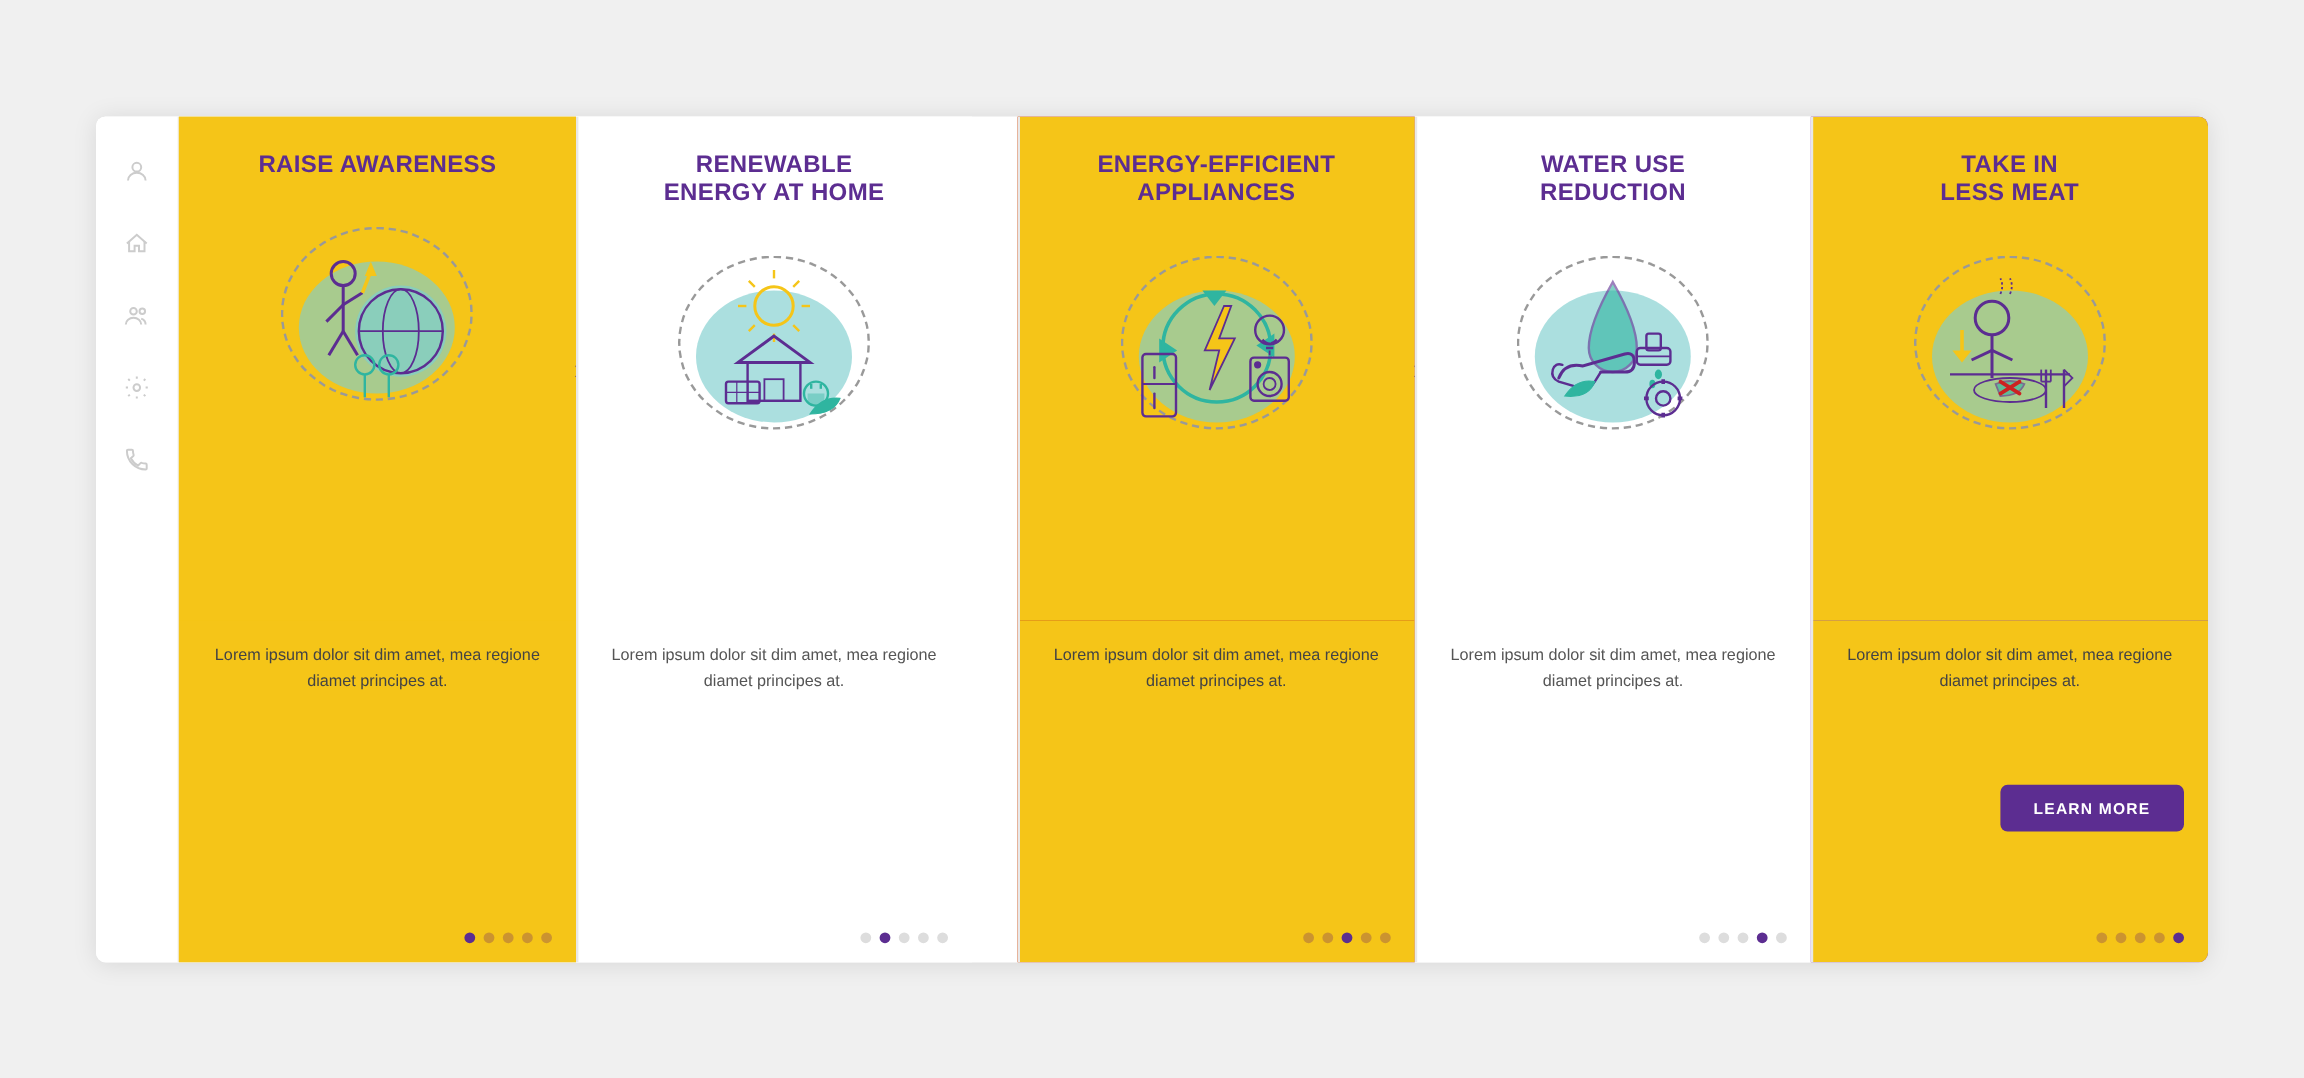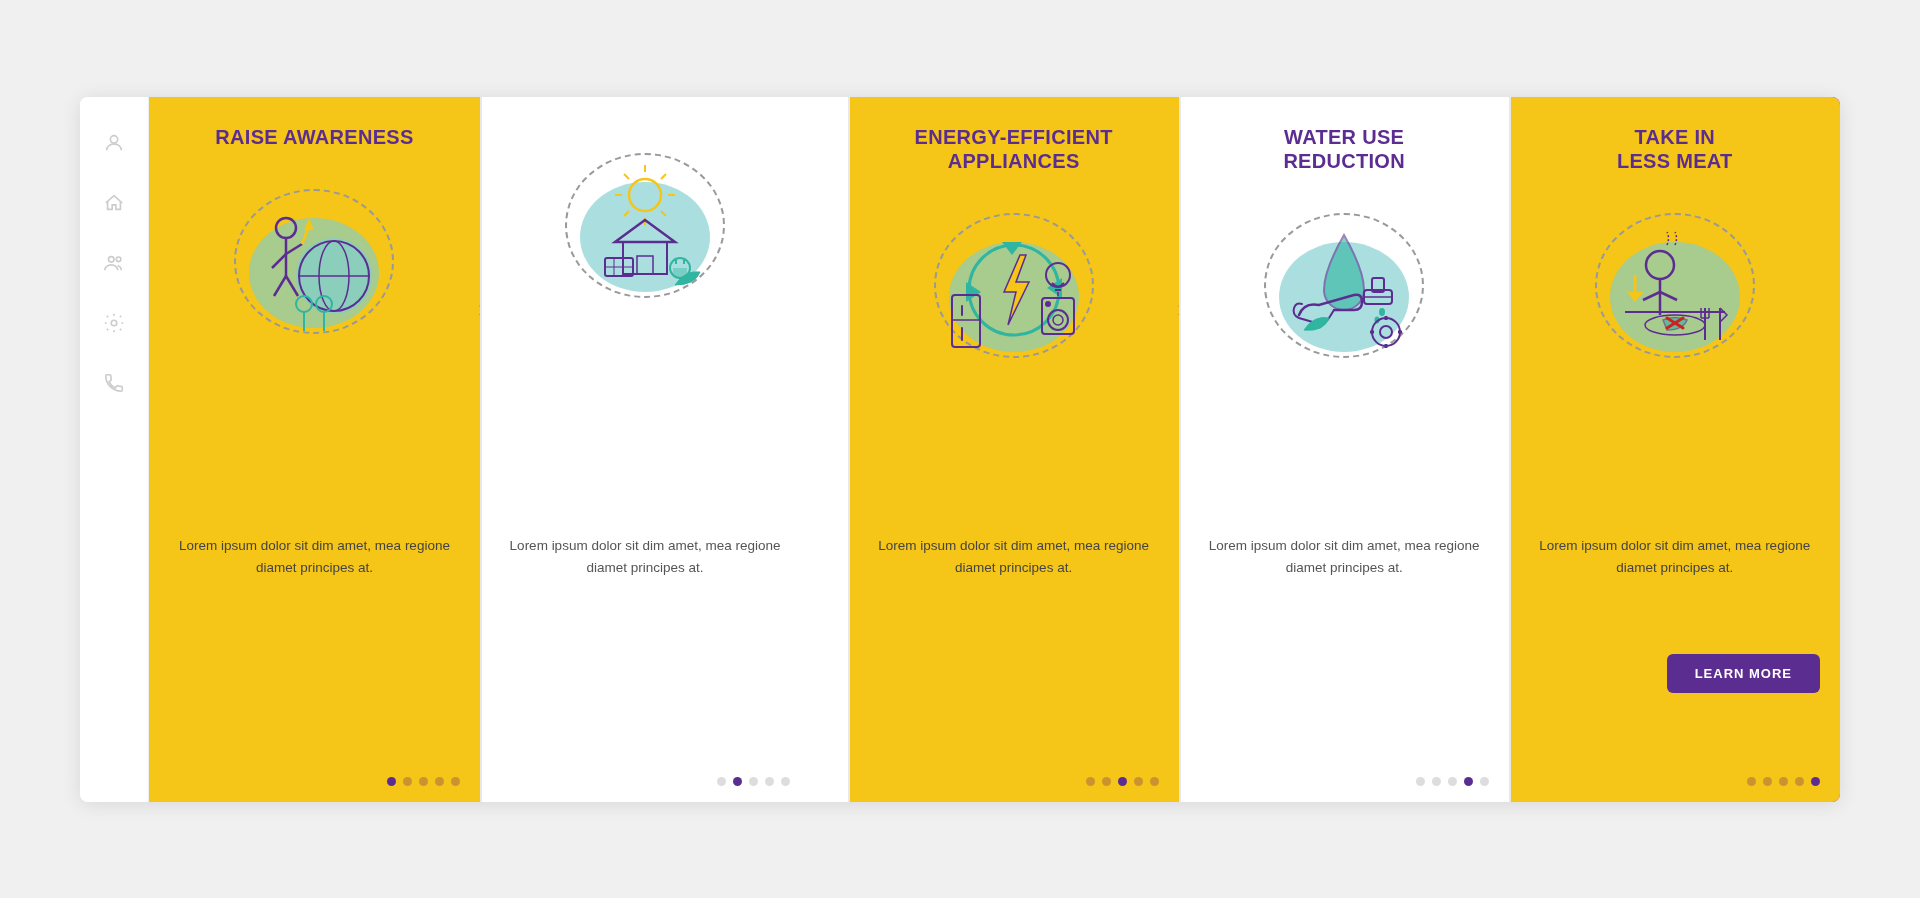--- a/index.html
+++ b/index.html
@@ -323,20 +323,21 @@
           <div class="pd"></div>
           <div class="pd"></div>
           <div class="pd"></div>
           <div class="pd"></div>
         </div>
       </div>
     </div>
 
     <div class="single-card">
       <div class="upper-section">
+        <div class="card-heading">RENEWABLE<br>ENERGY AT HOME</div>
         <div class="illus-wrap">
           <div class="teal-blob"></div>
           <div class="dash-ring"></div>
           <svg class="illus-svg" viewBox="0 0 140 140">
 
             <circle cx="70" cy="35" r="16" fill="none" stroke="#f5c518" stroke-width="2.5"></circle>
             <line x1="70" y1="12" x2="70" y2="5" stroke="#f5c518" stroke-width="2"></line>
             <line x1="70" y1="58" x2="70" y2="65" stroke="#f5c518" stroke-width="2"></line>
             <line x1="47" y1="35" x2="40" y2="35" stroke="#f5c518" stroke-width="2"></line>
             <line x1="93" y1="35" x2="100" y2="35" stroke="#f5c518" stroke-width="2"></line>

